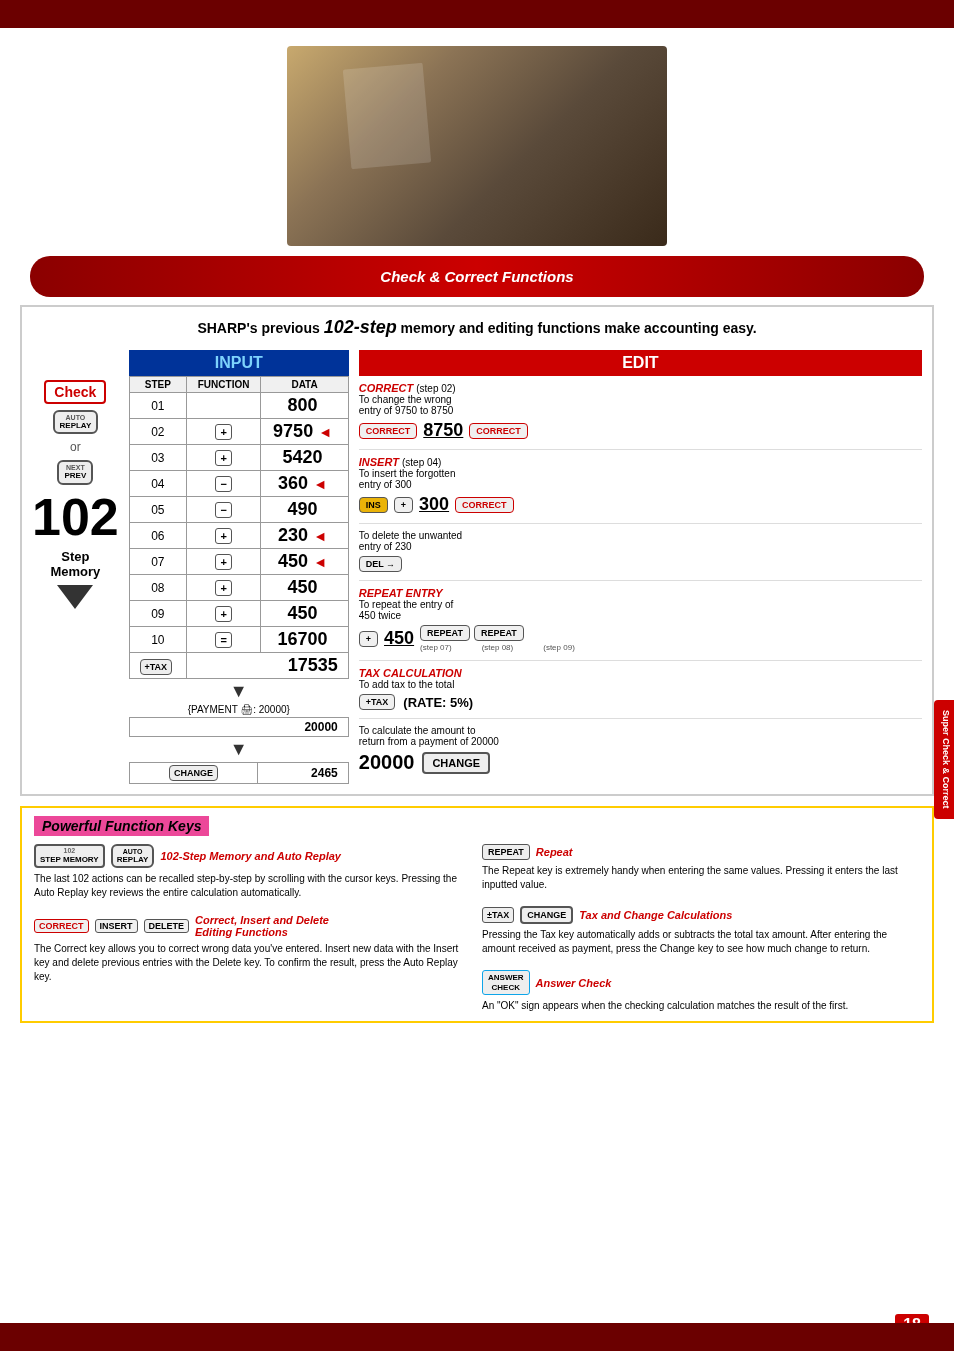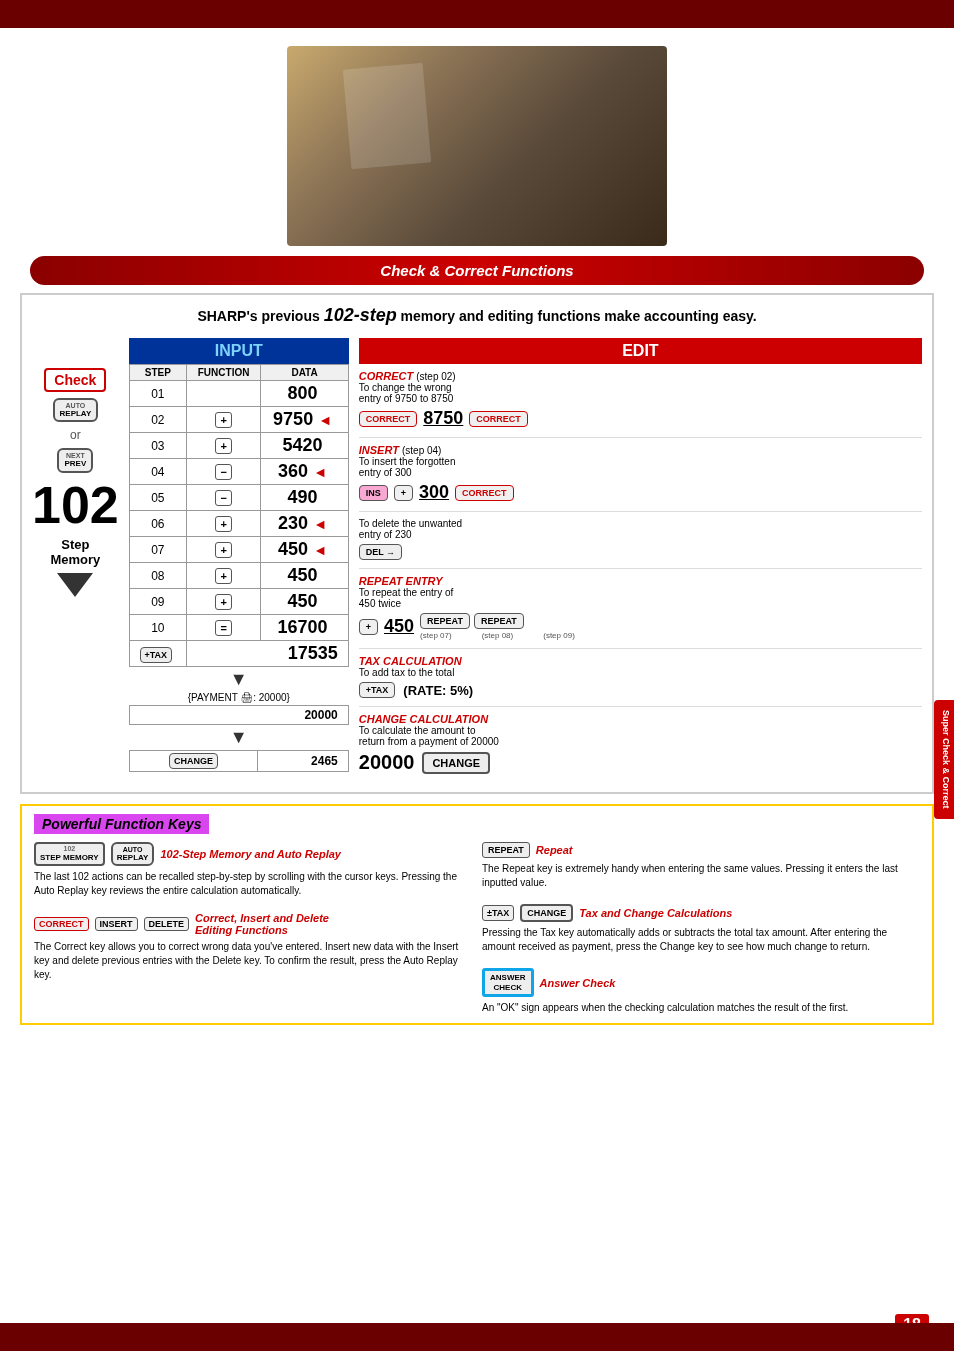--- a/index.html
+++ b/index.html
@@ -41,21 +41,21 @@
       width: 80px; height: 100px;
       background: rgba(255,255,255,0.15);
       border-radius: 2px;
       transform: rotate(-5deg);
     }
 
     
     .section-title-bar {
       background: linear-gradient(to right, #8b0000, #cc0000, #8b0000);
       text-align: center;
-      padding: 6px 0;
+      padding: 12px 0;
       margin: 0 30px;
       border-radius: 20px;
     }
     .section-title-bar span {
       color: #fff;
       font-style: italic;
       font-weight: bold;
       font-size: 15px;
     }
 
@@ -290,21 +290,21 @@
       border: 1px solid #555;
       border-radius: 4px;
       padding: 2px 6px;
       font-size: 9px;
       font-weight: bold;
       background: #f0f0f0;
       display: inline-block;
       white-space: nowrap;
     }
     .key-pill.correct { color: #cc0000; border-color: #cc0000; }
-    .key-pill.ins { background: #f9a8d4; }
+    .key-pill.ins { background: #eab308; }
     .key-pill.del { background: #eee; }
 
     .value-display {
       font-size: 18px;
       font-weight: bold;
       text-decoration: underline;
     }
 
     .edit-separator {
       border: none;
@@ -359,21 +359,21 @@
       margin: 8px 20px;
       padding: 8px 12px;
       background: #fff;
     }
     .function-keys-title {
       font-style: italic;
       font-weight: bold;
       font-size: 14px;
       color: #000;
       margin-bottom: 8px;
-      background: #d946ef;
+      background: #ec4899;
       padding: 2px 8px;
       display: inline-block;
     }
 
     .func-keys-grid {
       display: grid;
       grid-template-columns: 1fr 1fr;
       gap: 10px;
     }
 
@@ -440,21 +440,21 @@
       border: 1px solid #555;
       border-radius: 3px;
       padding: 2px 4px;
       font-size: 9px;
       font-weight: bold;
       background: #eee;
       display: inline-block;
       text-align: center;
     }
     .answer-badge {
-      border: 3px solid #0ea5e9;
+      border: 1px solid #0ea5e9;
       border-radius: 3px;
       padding: 2px 5px;
       font-size: 8px;
       font-weight: bold;
       background: #eee;
       display: inline-block;
       text-align: center;
       line-height: 1.2;
     }
 
@@ -710,21 +710,20 @@
         <div class="edit-desc">To add tax to the total</div>
         <div class="tax-edit-row">
           <span class="key-pill">+TAX</span>
           <span class="tax-rate">(RATE: 5%)</span>
         </div>
       </div>
 
       <hr class="edit-separator">
 
       <div class="edit-block">
-        <div class="edit-title"><em>CHANGE CALCULATION</em></div>
         <div class="edit-desc">To calculate the amount to<br>return from a payment of 20000</div>
         <div class="change-edit-row">
           <span class="change-big">20000</span>
           <span class="change-btn">CHANGE</span>
         </div>
       </div>
     </div>
   </div>
 </div>
 

